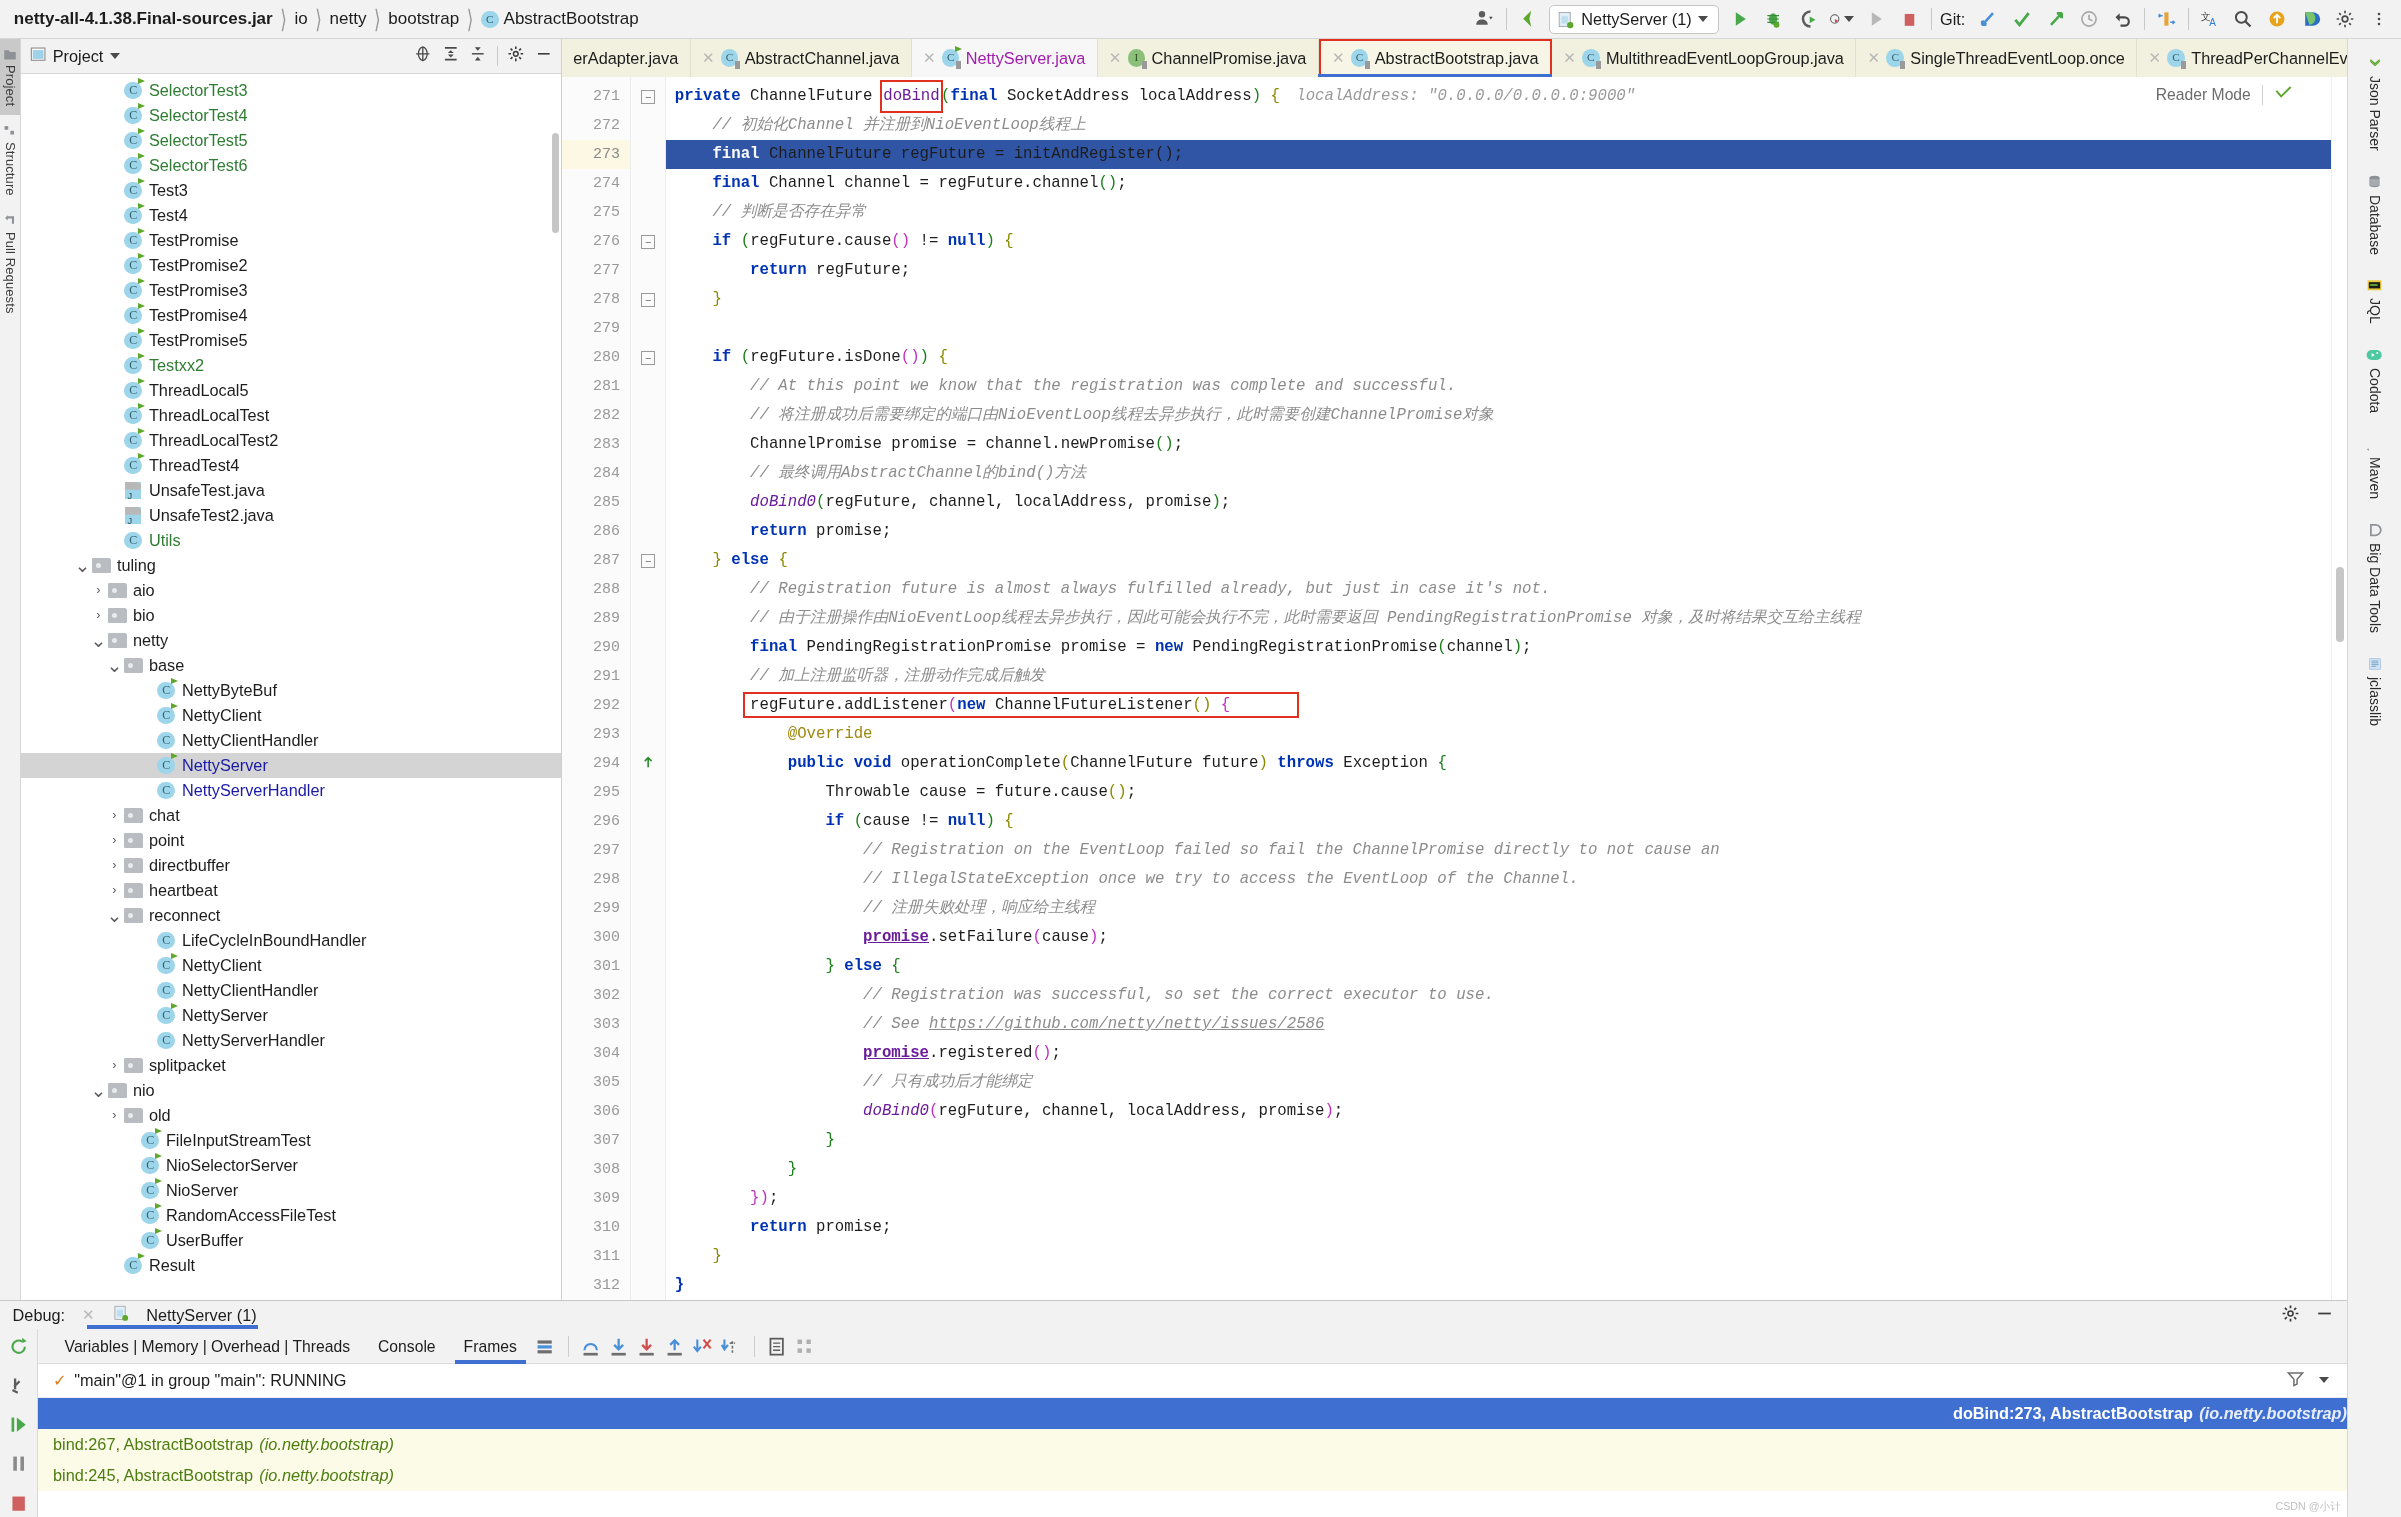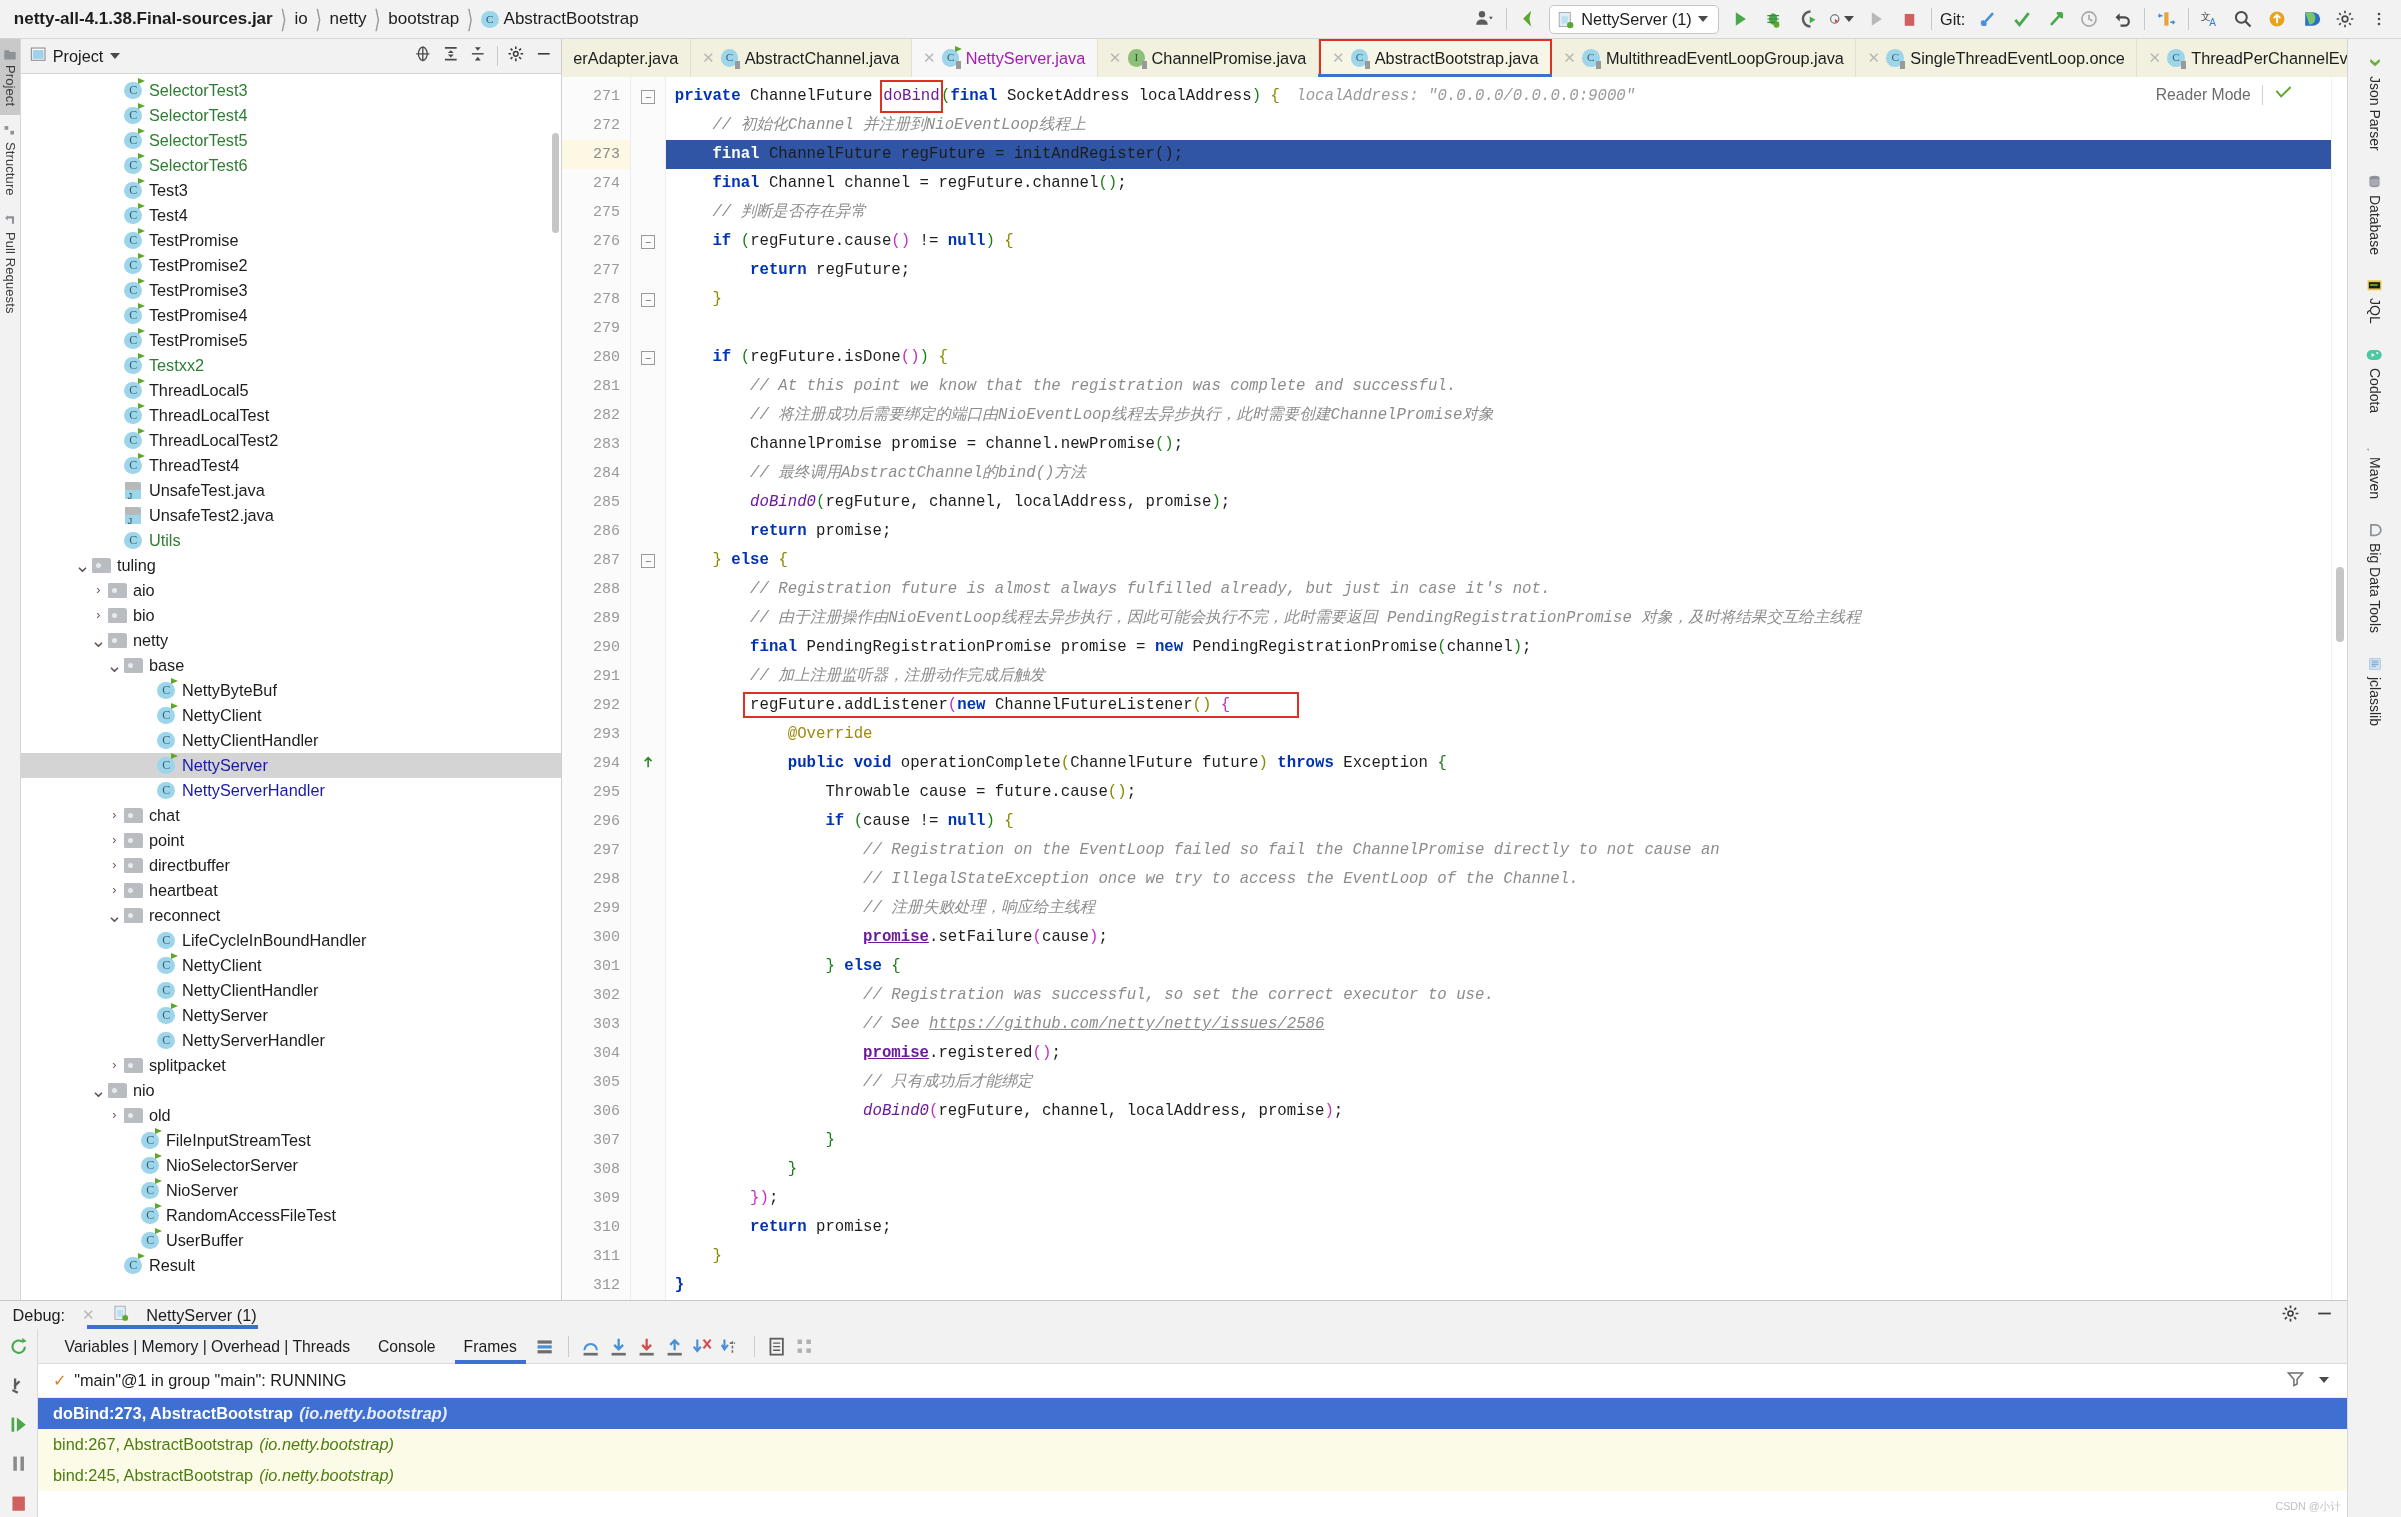--- a/index.html
+++ b/index.html
@@ -201,21 +201,21 @@
   .dtb-sep { width:0.6px;height:21.3px;background:#cccccc; margin:0 8.8px; }
   .dtb-ico { width:28px;height:28px;display:inline-flex;align-items:center;justify-content:center;cursor:pointer;}
   #thread-row {
     height:34px; display:flex; align-items:center; gap:7.5px; padding-left:15px;
     font-size:16.3px; background:#fff; border-bottom:0.6px solid #ededed;
   }
   .frame-row {
     height:31px; display:flex; align-items:center; padding-left:15px;
     font-size:16.3px; cursor:pointer; white-space:nowrap;
   }
-  .frame-row.sel { background:#3f6fd1; color:#fff; font-weight:bold; }
+  .frame-row.sel { background:#3f6fd1; color:#fff; font-weight:bold;justify-content:flex-end; }
   .frame-row.lib { background:#fbfbe8; color:#4d7c0f; }
   .frame-row.user { background:#fff; color:#1d1d1d; }
   .frame-row .pkg { font-style:italic; margin-left:6.3px; }
   .frame-row.sel .pkg { color:#e8eefc; }
   .frame-row.user .pkg { color:#8f8f8f; }
   #watermark { position:absolute; right:60px; bottom:3.8px; font-size:10.7px; color:#c0c0c0; }
   .chk { color:#e08020; font-size:16.3px; }
 </style>
 </head>
 <body>

